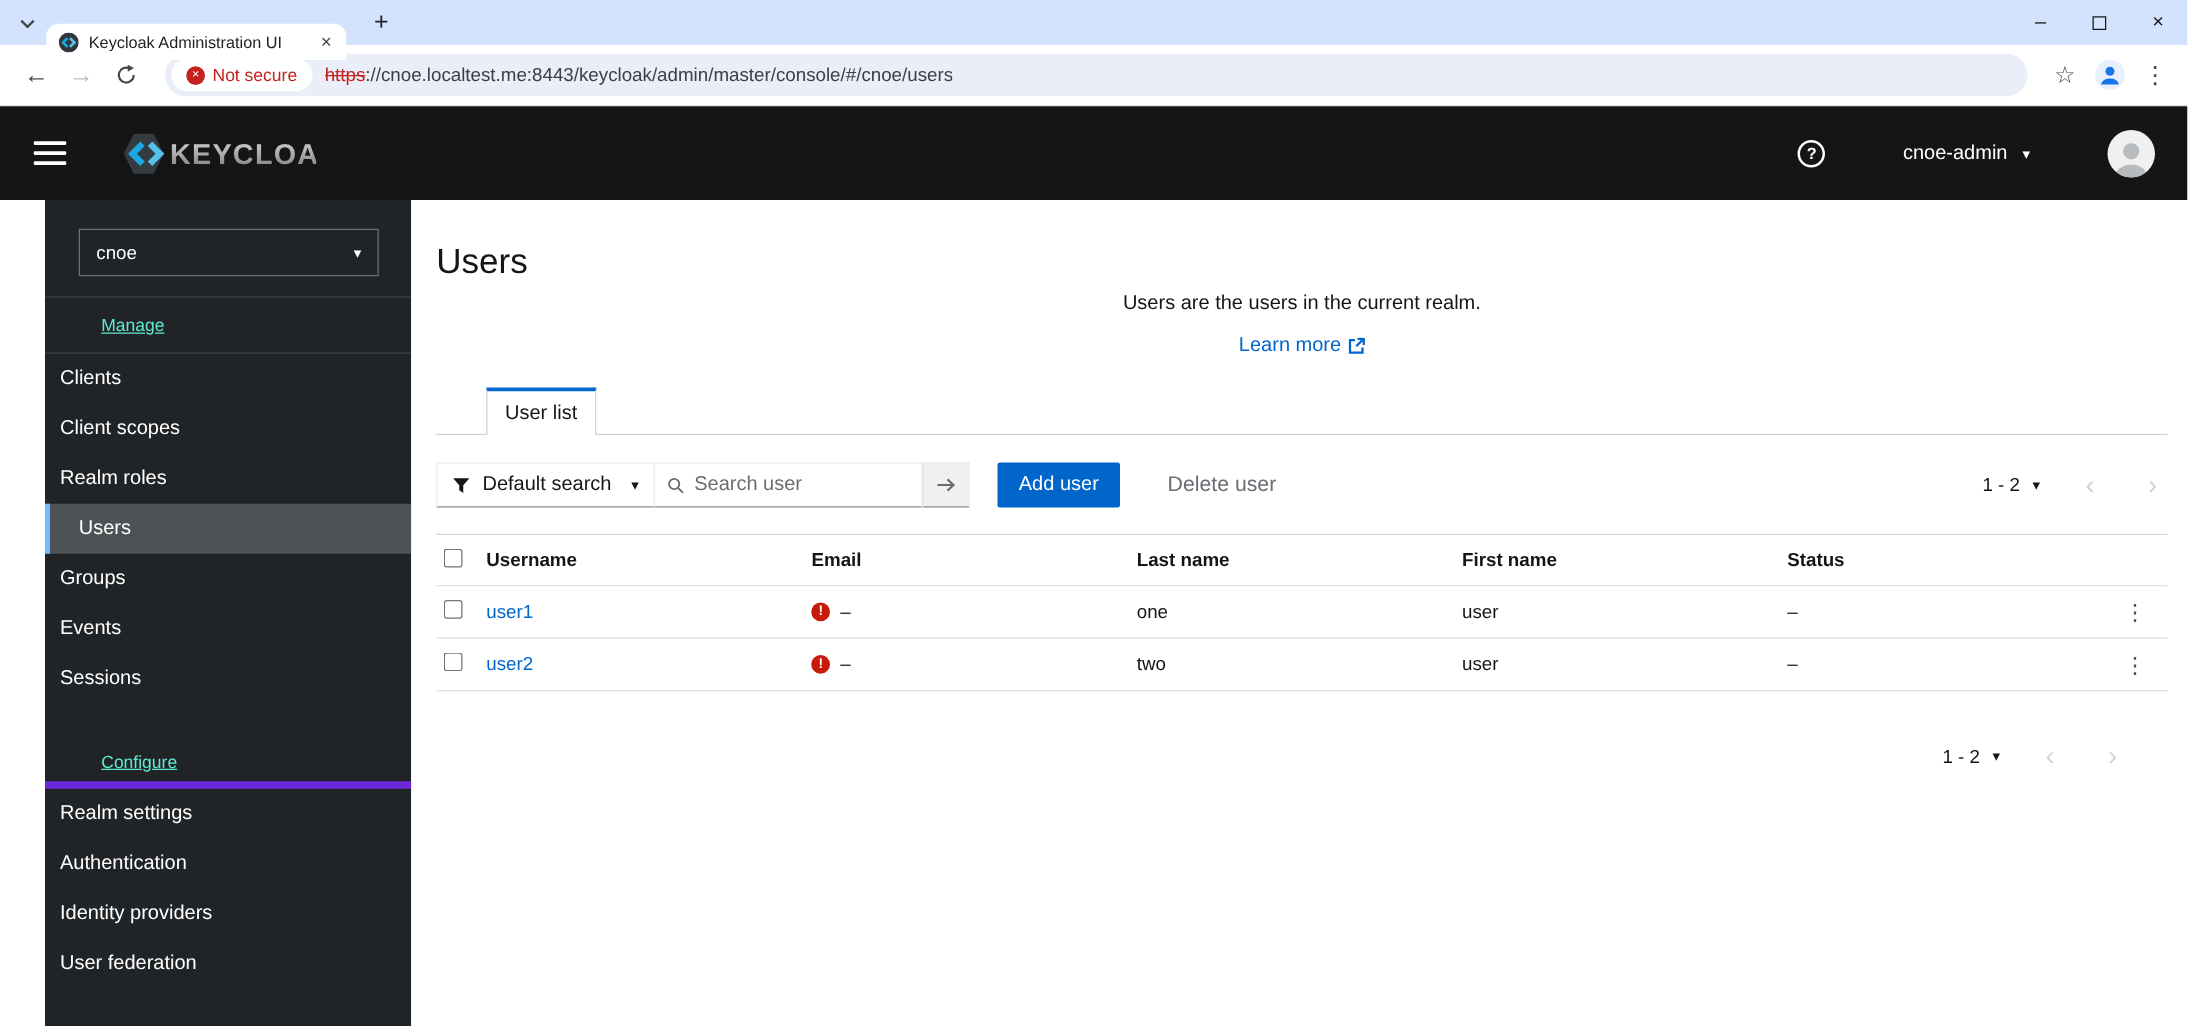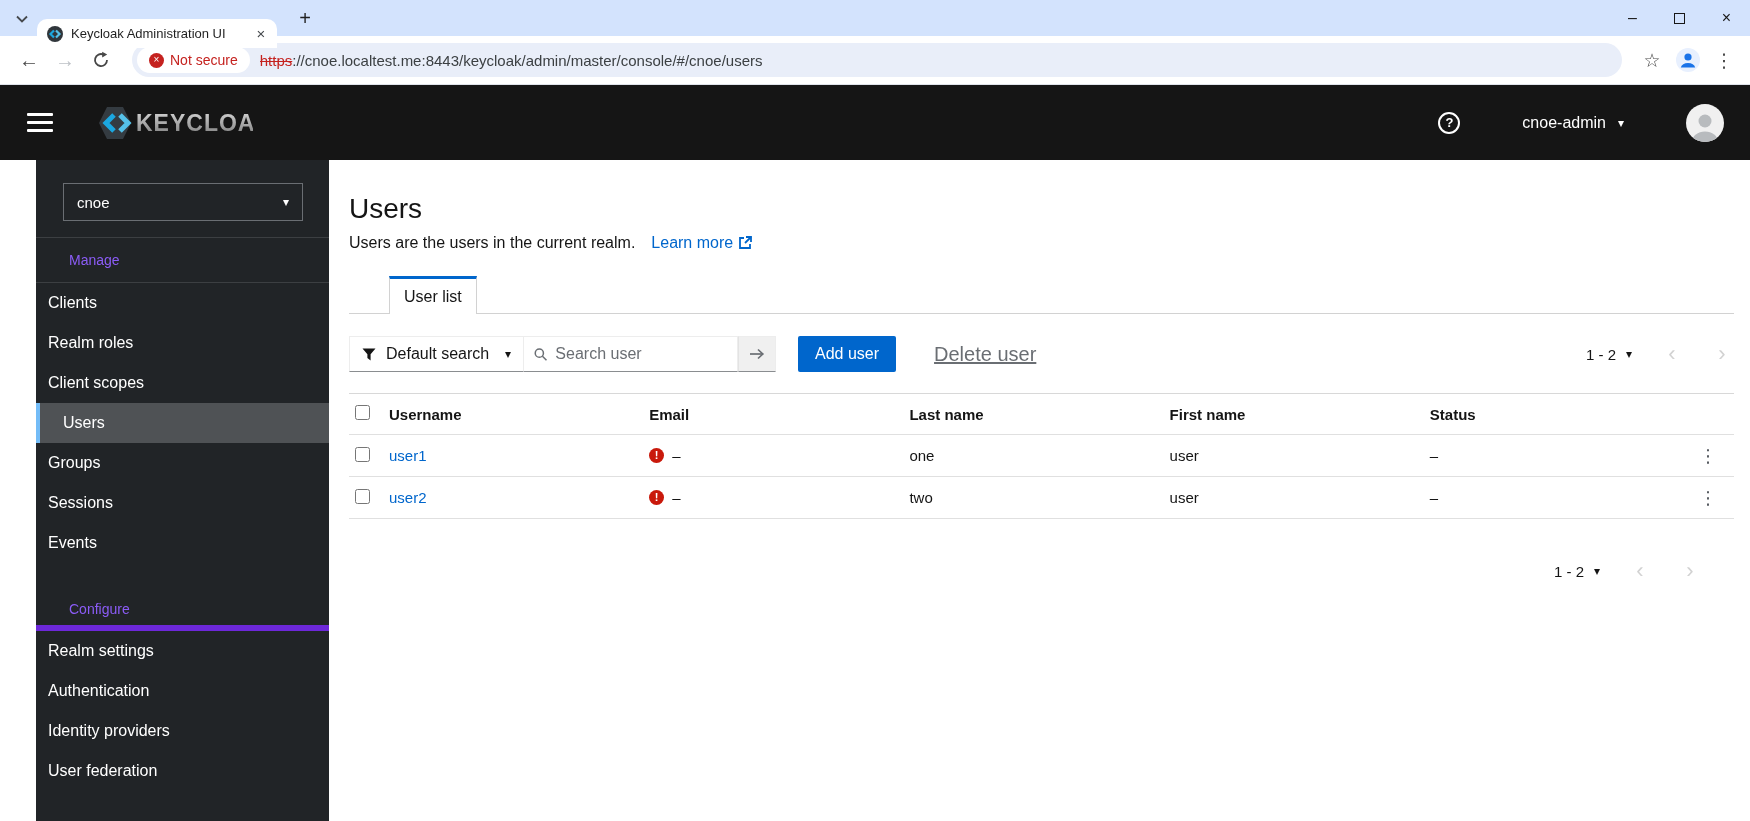--- a/index.html
+++ b/index.html
@@ -36,45 +36,45 @@
   .mast-right { margin-left:auto; display:flex; align-items:center; }
   .help-ic { width:22px; height:22px; border-radius:50%; border:2px solid #fff; color:#fff; font-size:13px; font-weight:bold; display:flex; align-items:center; justify-content:center; }
   .user-menu { display:flex; align-items:center; gap:12px; color:#fff; font-size:16px; margin-left:62px; cursor:pointer; }
   .caret { font-size:12px; line-height:1; }
   .avatar { width:38px; height:38px; border-radius:50%; background:#f0f0f0; margin-left:62px; overflow:hidden; display:flex; align-items:flex-end; justify-content:center; }
 
   
   .page-body { display:flex; height:661px;margin-left:36px; }
   .sidebar { width:293px; flex-shrink:0; background:#212427; padding-top:23px; }
   .realm-select { margin:0 26px 16px 27px; height:38px; border:1px solid #6a6e73; display:flex; align-items:center; justify-content:space-between; padding:0 13px; color:#fff; font-size:15px; cursor:pointer; }
-  .nav-sec-title { height:46px; display:flex; align-items:center; padding-left:33px; color:#8b5cf6; font-size:14px; }
+  .nav-sec-title { height:46px; display:flex; align-items:center; padding-left:45px; color:#5eead4; font-size:14px;text-decoration:underline; }
   .sec-manage { border-top:1px solid #3c3f42; border-bottom:1px solid #3c3f42; }
   .sec-configure { border-bottom:6px solid #6d28d9; margin-top:30px; height:38px; }
   .nav-item { height:40px; display:flex; align-items:center; padding-left:12px; color:#fff; font-size:16px; cursor:pointer; }
   .nav-item.selected { background:#4f5255; border-left:4px solid #73bcf7; padding-left:23px; }
 
   .content { flex:1; background:#fff; padding:33px 16px 0 20px; min-width:0; }
   .page-title { font-size:28px; font-weight:400; color:#151515; }
-  .desc-row { margin-top:9px; display:flex; align-items:center; gap:16px; font-size:16px; color:#151515; }
+  .desc-row { margin-top:9px; display:flex; align-items:center; gap:16px; font-size:16px; color:#151515;flex-direction:column; }
   .learn-more { color:#0066cc; display:inline-flex; align-items:center; gap:5px; text-decoration:none; cursor:pointer; }
 
   .tabs { margin-top:24px; display:flex; height:38px; }
   .tabs-inset { width:40px; border-bottom:1px solid #d2d2d2; }
   .tab-active { padding:0 14px; border:1px solid #d2d2d2; border-bottom:none; border-top:3px solid #0066cc; background:#fff; display:flex; align-items:center; font-size:16px; color:#151515; cursor:pointer; }
   .tabs-rest { flex:1; border-bottom:1px solid #d2d2d2; }
 
   .toolbar { margin-top:22px; display:flex; align-items:center; height:36px; }
   .filter-select { width:175px; height:36px; background:#fff; border:1px solid #ededed; border-bottom-color:#8a8d90; display:flex; align-items:center; gap:10px; padding:0 12px; font-size:16px; color:#151515; cursor:pointer; }
   .filter-select .caret { margin-left:auto; color:#151515; }
   .search-box { width:214px; height:36px; border:1px solid #ededed; border-left:none; border-bottom-color:#8a8d90; display:flex; align-items:center; gap:8px; padding:0 10px; }
   .search-box input { border:none; outline:none; background:transparent; font-size:16px; color:#151515; width:100%; font-family:inherit; }
   .search-box input::placeholder { color:#6a6e73; }
   .search-submit { width:38px; height:36px; background:#f0f0f0; border:1px solid #ededed; border-left:1px solid #e3e3e3; border-bottom-color:#8a8d90; display:flex; align-items:center; justify-content:center; cursor:pointer; }
   .btn-primary { margin-left:22px; height:36px; padding:0 17px; background:#0066cc; color:#fff; border:none; border-radius:2px; font-size:16px; font-family:inherit; cursor:pointer; }
-  .btn-disabled { margin-left:38px; font-size:20px; color:#6a6e73; background:none; border:none; font-family:inherit;text-decoration:underline; }
+  .btn-disabled { margin-left:38px; font-size:17px; color:#6a6e73; background:none; border:none; font-family:inherit; }
   .pagination { margin-left:auto; display:flex; align-items:center; }
   .pag-label { font-size:15px; color:#151515; display:flex; align-items:center; gap:10px; cursor:pointer; }
   .pag-nav { display:flex; align-items:center; margin-left:28px; gap:26px; }
   .pag-chev { width:24px; height:24px; display:flex; align-items:center; justify-content:center; font-size:22px; color:#d2d2d2; line-height:1; }
 
   .users-table { margin-top:21px; }
   .trow { display:grid; grid-template-columns:40px repeat(5, 1fr) 44px; align-items:center; height:42px; border-bottom:1px solid #e0e0e0; }
   .trow.thead { border-top:1px solid #d8d8d8; font-weight:bold; font-size:16px; color:#151515; }
   .tcell { font-size:15px; color:#151515; padding-right:8px; }
   .cb { width:15px; height:15px; margin-left:6px; }
@@ -177,26 +177,26 @@
 
 <div class="page-body">
   <nav class="sidebar">
     <div class="realm-select">
       <span>cnoe</span>
       <span class="caret">▾</span>
     </div>
 
     <div class="nav-sec-title sec-manage">Manage</div>
     <div class="nav-item">Clients</div>
+    <div class="nav-item">Client scopes</div>
     <div class="nav-item">Realm roles</div>
-    <div class="nav-item">Client scopes</div>
     <div class="nav-item selected">Users</div>
     <div class="nav-item">Groups</div>
+    <div class="nav-item">Events</div>
     <div class="nav-item">Sessions</div>
-    <div class="nav-item">Events</div>
 
     <div class="nav-sec-title sec-configure">Configure</div>
     <div class="nav-item">Realm settings</div>
     <div class="nav-item">Authentication</div>
     <div class="nav-item">Identity providers</div>
     <div class="nav-item">User federation</div>
   </nav>
 
   <main class="content">
     <h1 class="page-title">Users</h1>

